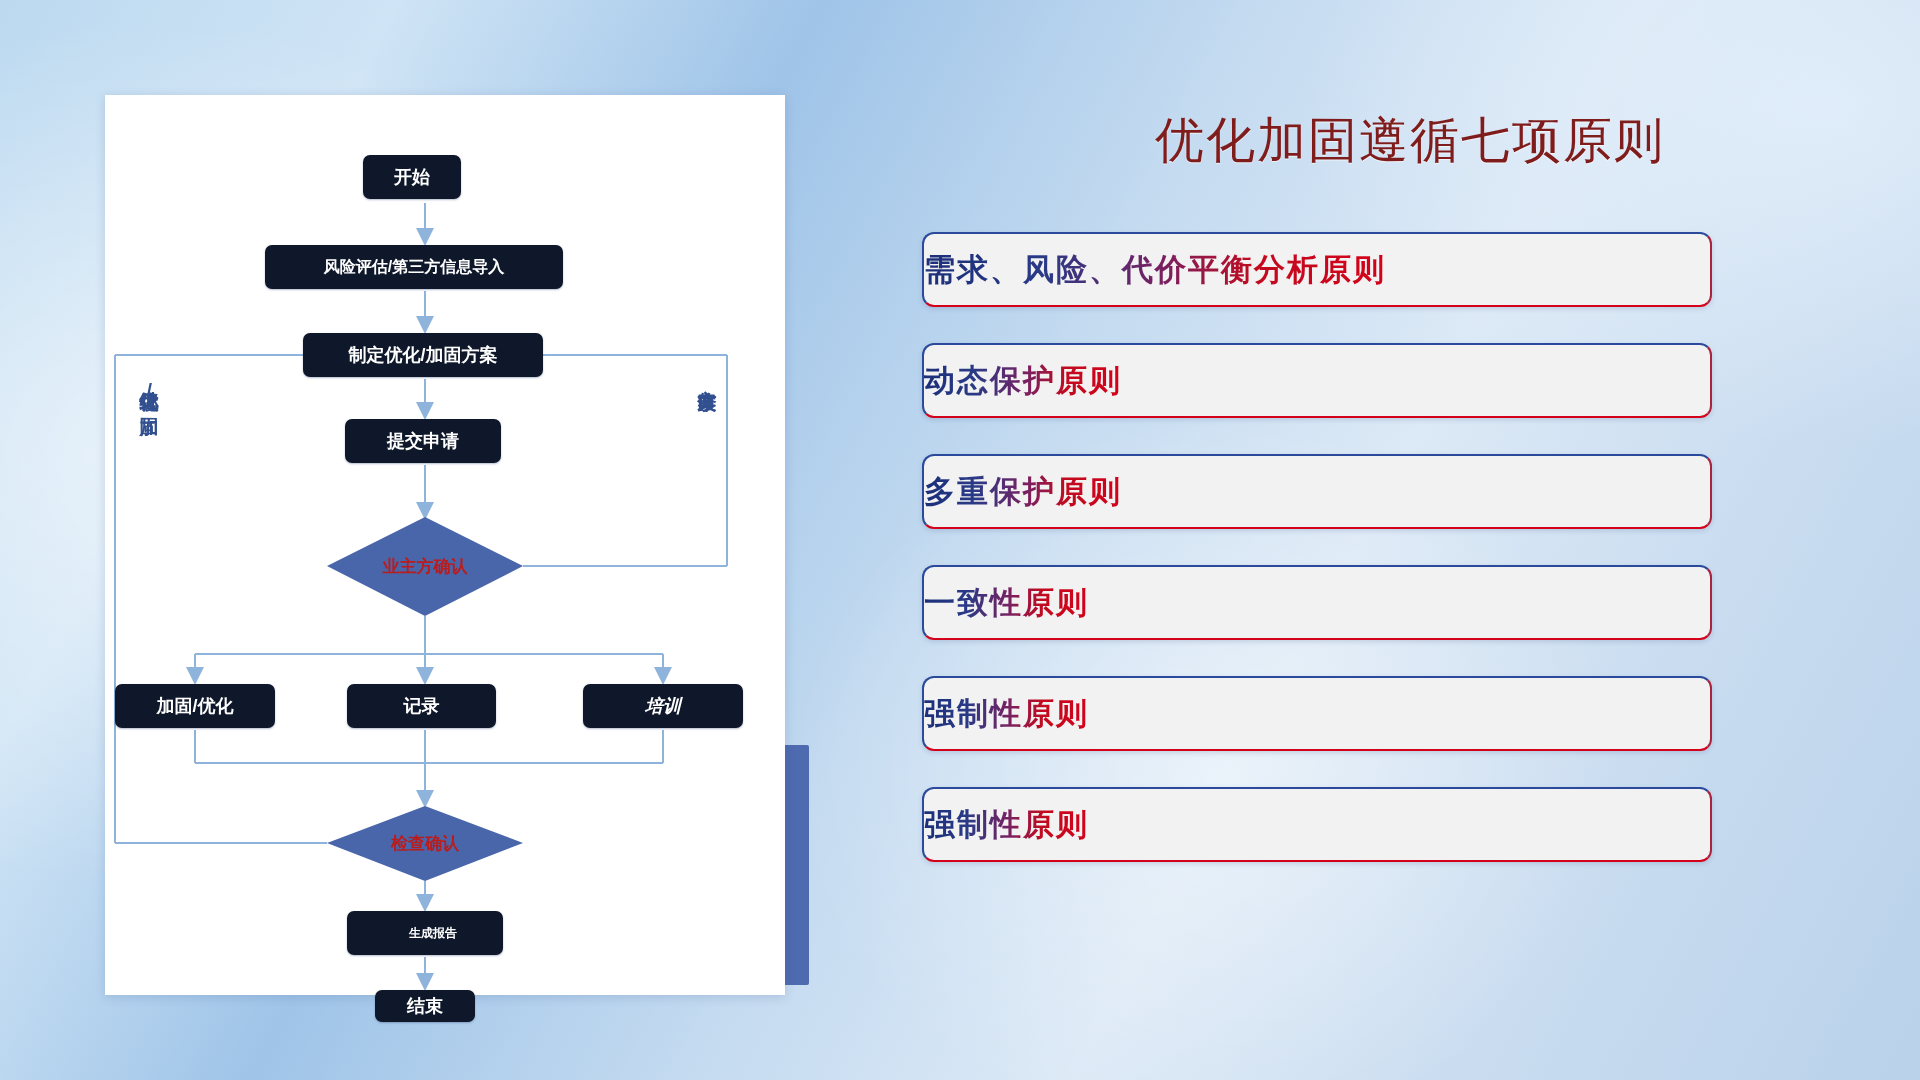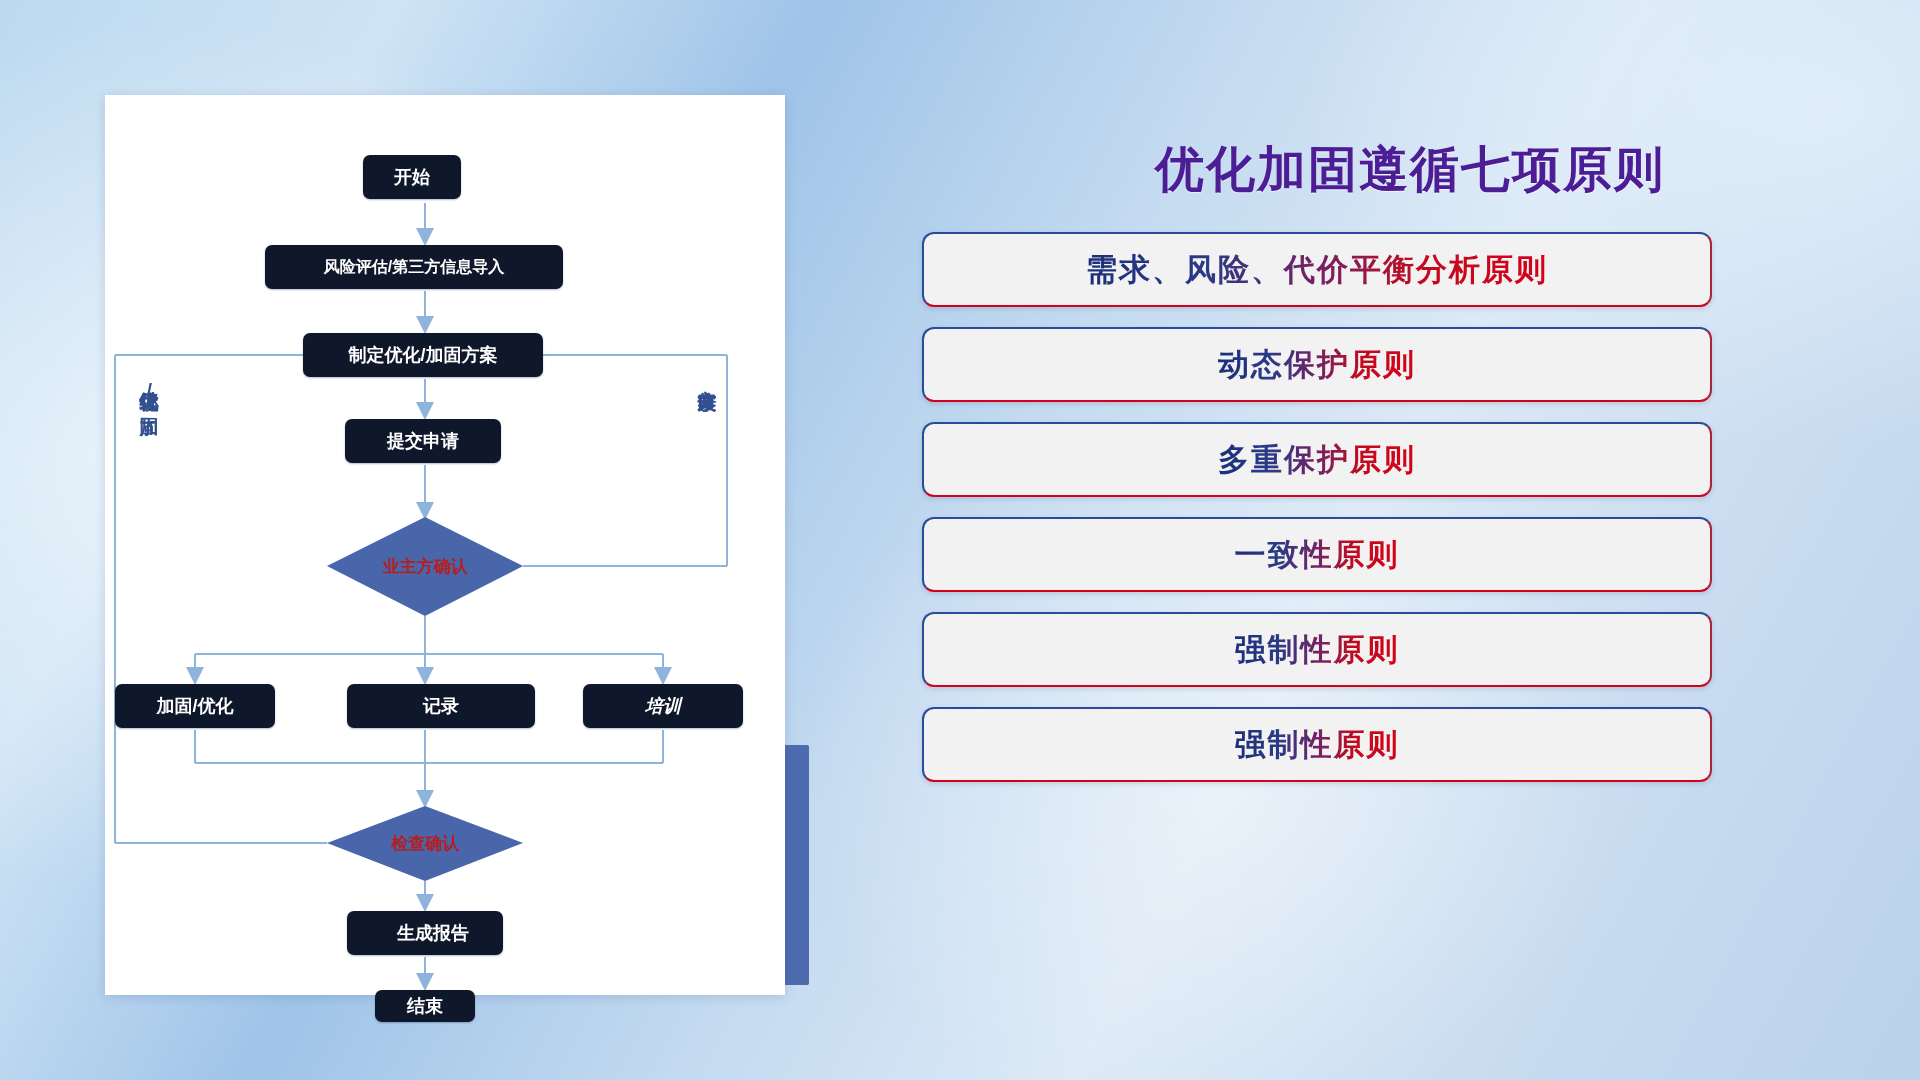--- a/index.html
+++ b/index.html
@@ -42,33 +42,32 @@
   .node.d { background:transparent; box-shadow:none; border-radius:0; }
   .diamond-txt {
     position:absolute; inset:0; display:flex; align-items:center; justify-content:center;
     color:#b91c1c; font-weight:700; font-size:17px;
   }
 
   
   #principles { position:absolute; left:900px; top:0; width:1020px; height:1080px; }
   #panel-title {
     position:absolute; left:0; top:108px; width:1020px; text-align:center;
-    font-size:49px; font-weight:700; color:#4c1d95; letter-spacing:2px;
+    font-size:49px; font-weight:400; color:#7f1d1d; letter-spacing:2px;
     text-shadow:0 1px 1px rgba(255,255,255,.65);
-    margin-top:29px;
   }
   #card-list { position:absolute; left:22px; top:232px; width:790px; }
   .pcard {
-    position:relative; height:75px; margin-bottom:20px;
+    position:relative; height:75px; margin-bottom:36px;
     background:#f2f2f2;
     border-radius:12px;
     border:2px solid #2b4a9b;
     border-bottom-color:#d4011a;
     border-right-color:#a8243f;
-    display:flex; align-items:center; justify-content:center;
+    display:flex; align-items:center; 
     box-shadow:0 2px 5px rgba(55,80,130,.18);
     font-family:Liberation Mono, monospace;
   }
   .pcard-label {
     font-size:31px; font-weight:700; letter-spacing:2px;
     background:linear-gradient(90deg,#1b2f7a 0%, #2a3a86 26%, #7a2060 52%, #c20a1e 72%, #d4011a 100%);
     -webkit-background-clip:text; background-clip:text;
     -webkit-text-fill-color:transparent; color:transparent;
   }
 </style>
@@ -145,33 +144,33 @@
     </div>
 
     <div class="node d" style="left:222px; top:422px; width:196px; height:99px;">
       <span class="diamond-txt">业主方确认</span>
     </div>
 
     <div class="node" style="left:10px; top:589px; width:160px; height:44px; font-size:18px;">
       <span>加固/优化</span>
     </div>
 
-    <div class="node" style="left:242px; top:589px; width:188px; height:44px; font-size:18px;">
+    <div class="node" style="left:242px; top:589px; width:149px; height:44px; font-size:18px;">
       <span>记录</span>
     </div>
 
     <div class="node" style="left:478px; top:589px; width:160px; height:44px; font-size:18px;font-style:italic;">
       <span>培训</span>
     </div>
 
     <div class="node d" style="left:222px; top:711px; width:196px; height:75px;">
       <span class="diamond-txt">检查确认</span>
     </div>
 
-    <div class="node" style="left:242px; top:816px; width:156px; height:44px; font-size:18px;padding-left:16px;">
+    <div class="node" style="left:242px; top:816px; width:156px; height:44px; font-size:12px;padding-left:16px;">
       <span>生成报告</span>
     </div>
 
     <div class="node" style="left:270px; top:895px; width:100px; height:32px; font-size:18px;">
       <span>结束</span>
     </div>
 
   </div>
 </div>
 

